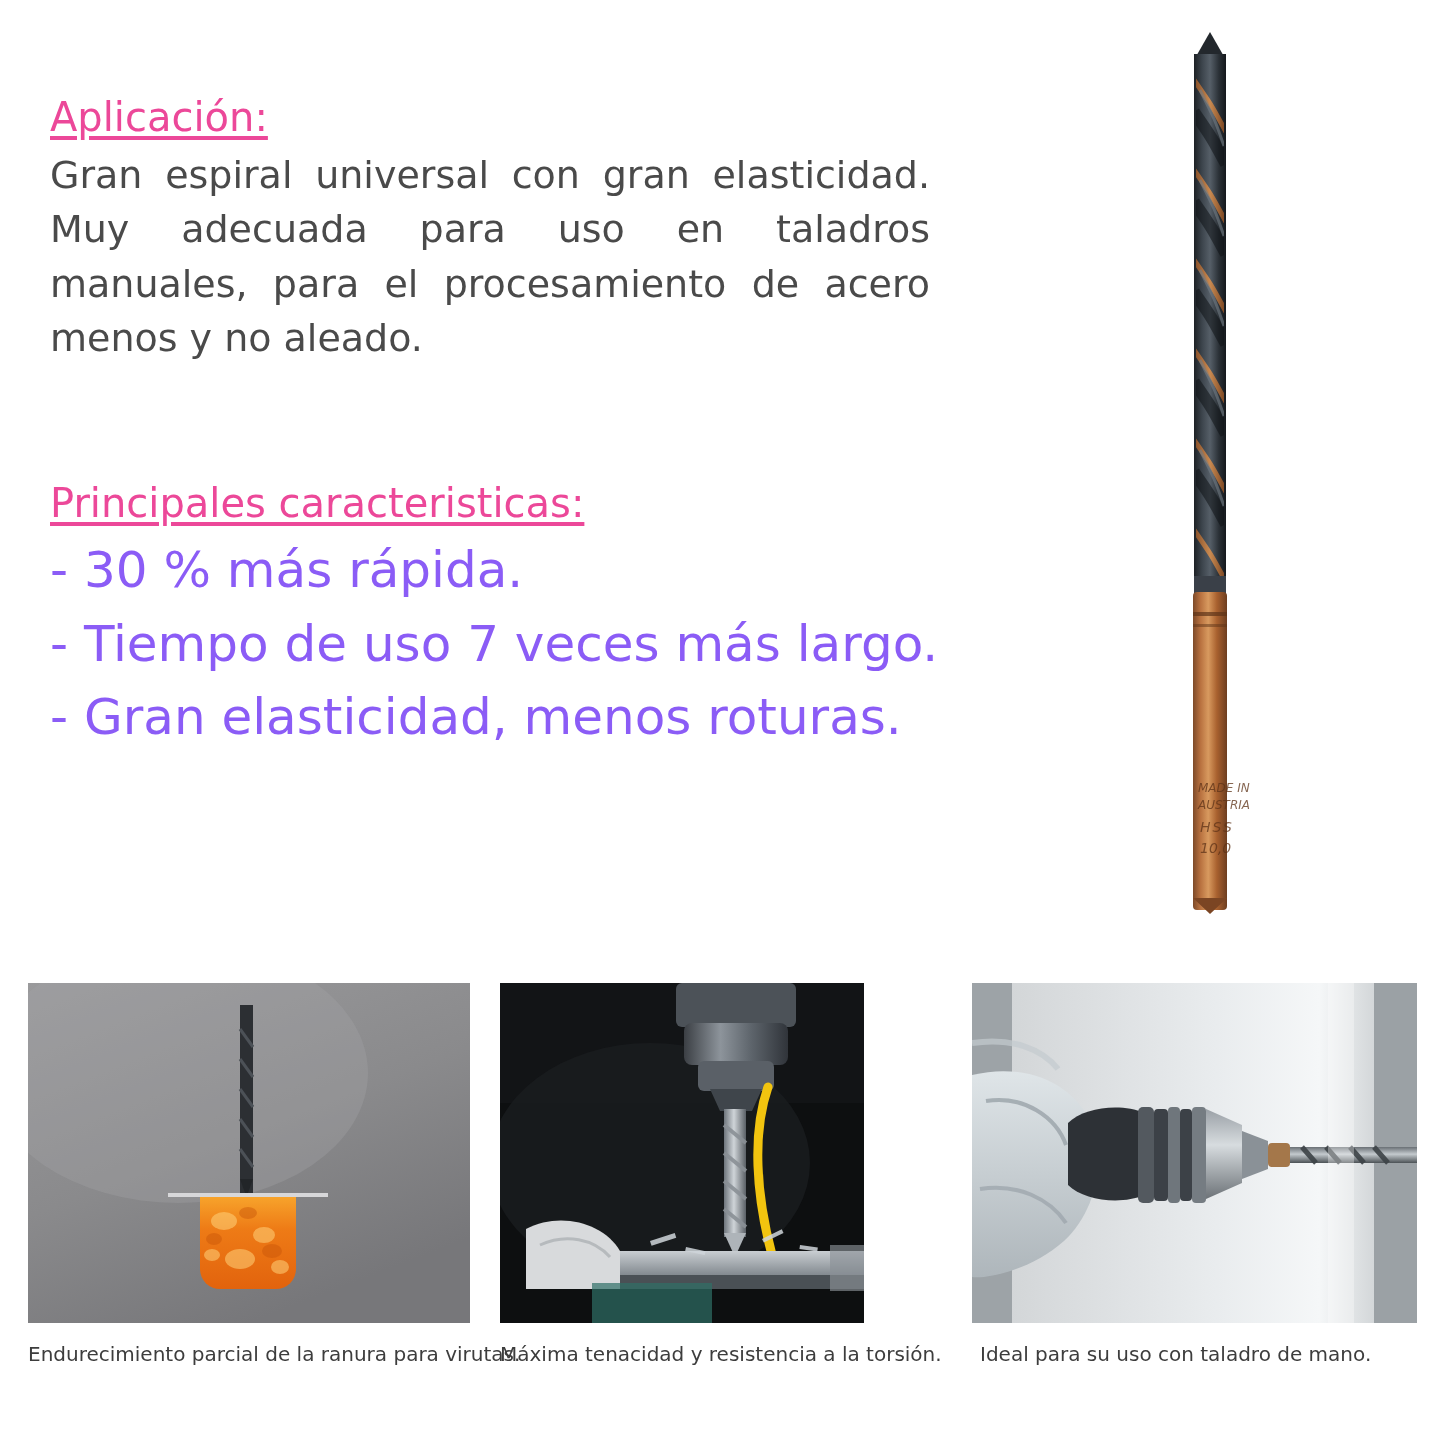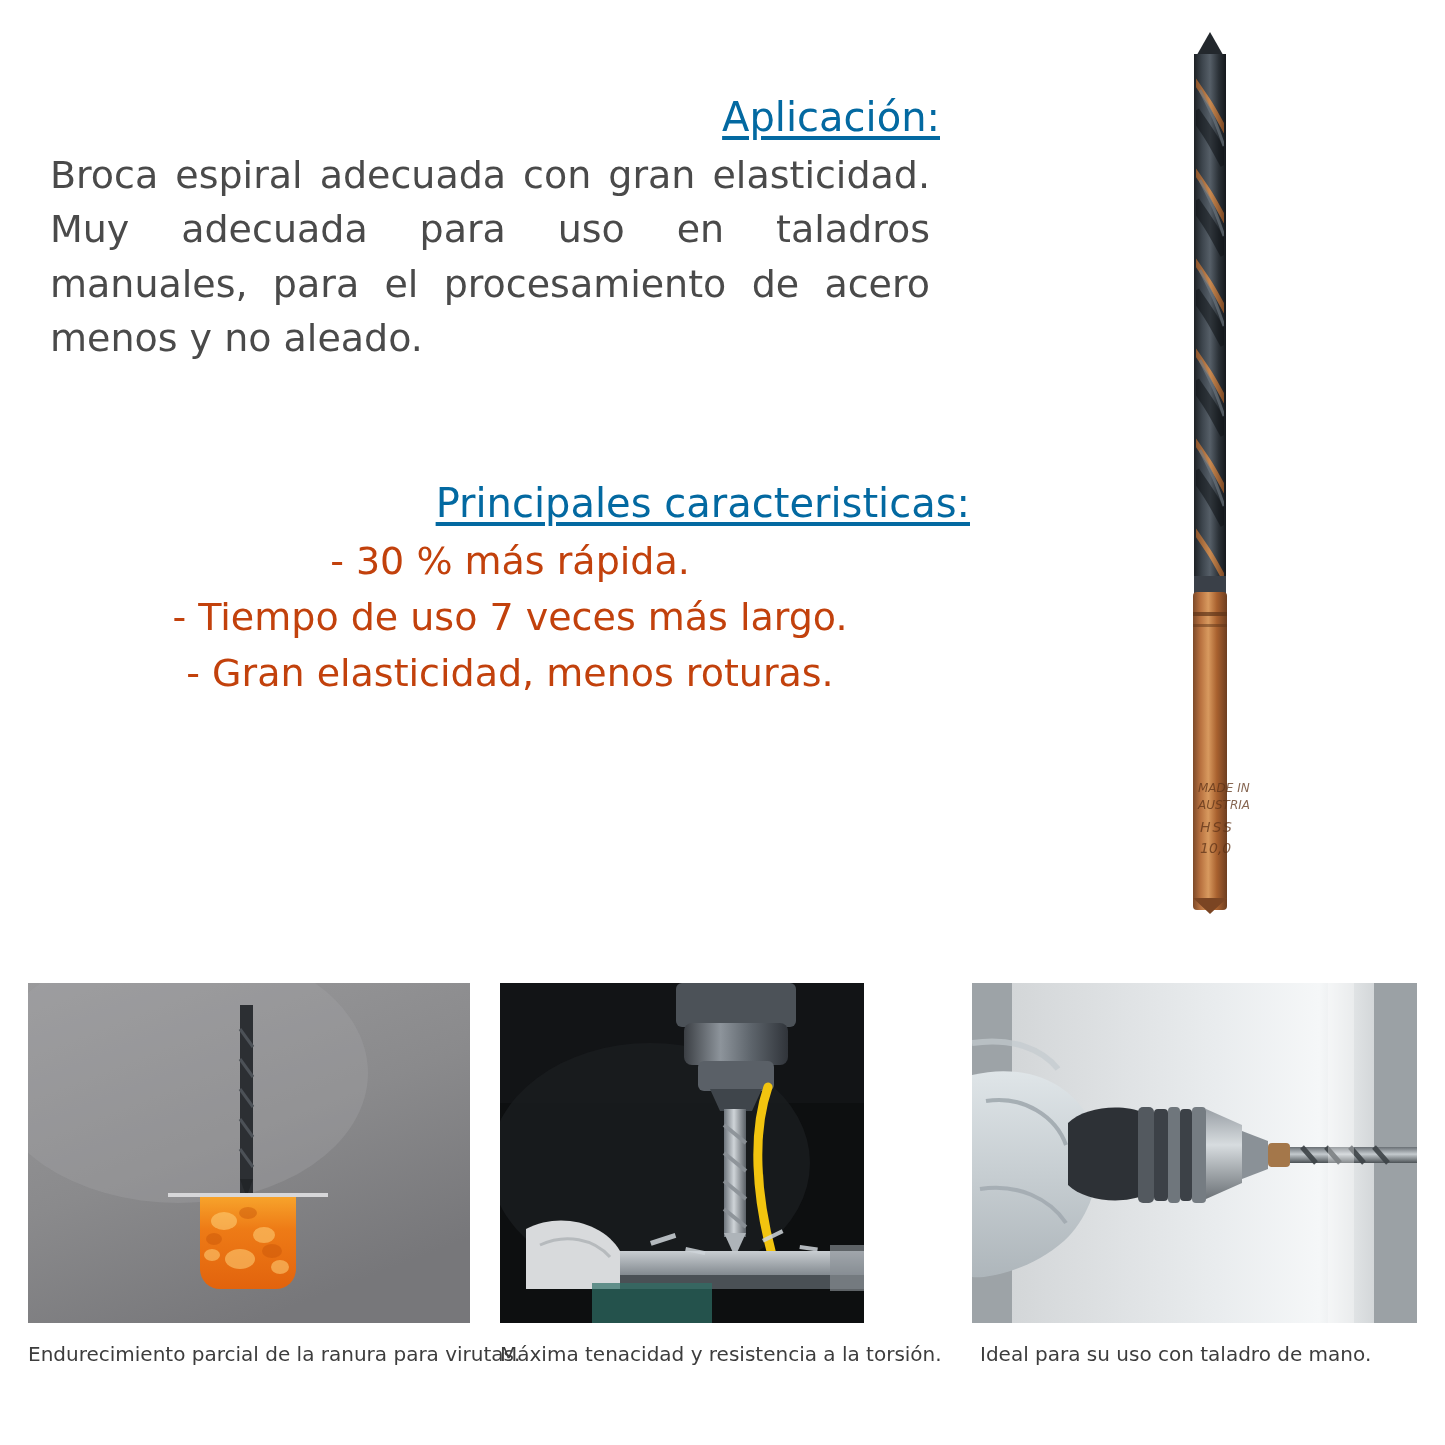--- a/index.html
+++ b/index.html
@@ -27,26 +27,25 @@
   .text-col {
     position: absolute;
     left: 50px;
     top: 92px;
     width: 890px;
   }
 
   .section-heading {
     font-size: 40px;
     line-height: 1.25;
-    color: #0369a1;
+    color: #ec4899;
     text-decoration: underline;
     text-underline-offset: 5px;
     margin: 0 0 6px 0;
     font-weight: normal;
-    text-align: right;
   }
 
   .app-body {
     font-size: 38px;
     line-height: 1.43;
     color: #4a4a4a;
     text-align: justify;
     text-justify: inter-word;
     margin: 0;
     width: 880px;
@@ -60,25 +59,24 @@
     left: 50px;
     top: 478px;
     width: 920px;
   }
   .features ul {
     list-style: none;
     margin: 4px 0 0 0;
     padding: 0;
   }
   .features li {
-    font-size: 38px;
+    font-size: 50px;
     line-height: 1.47;
-    color: #c2410c;
+    color: #8b5cf6;
     white-space: nowrap;
-    text-align: center;
   }
 
   
   .bit-wrap {
     position: absolute;
     left: 1120px;
     top: 20px;
     width: 220px;
     height: 920px;
     font-style: italic;
@@ -120,21 +118,21 @@
   svg { display: block; }
 </style>
 </head>
 <body>
 
 <div class="page">
 
   <div class="text-col">
     <h2 class="section-heading">Aplicación:</h2>
     <p class="app-body">
-      <span>Broca espiral adecuada con gran elasticidad.</span>
+      <span>Gran espiral universal con gran elasticidad.</span>
       <span>Muy adecuada para uso en taladros</span>
       <span>manuales, para el procesamiento de acero</span>
       <span class="lastline">menos y no aleado.</span>
     </p>
   </div>
 
   <div class="features">
     <h2 class="section-heading">Principales caracteristicas:</h2>
     <ul>
       <li>- 30 % más rápida.</li>

